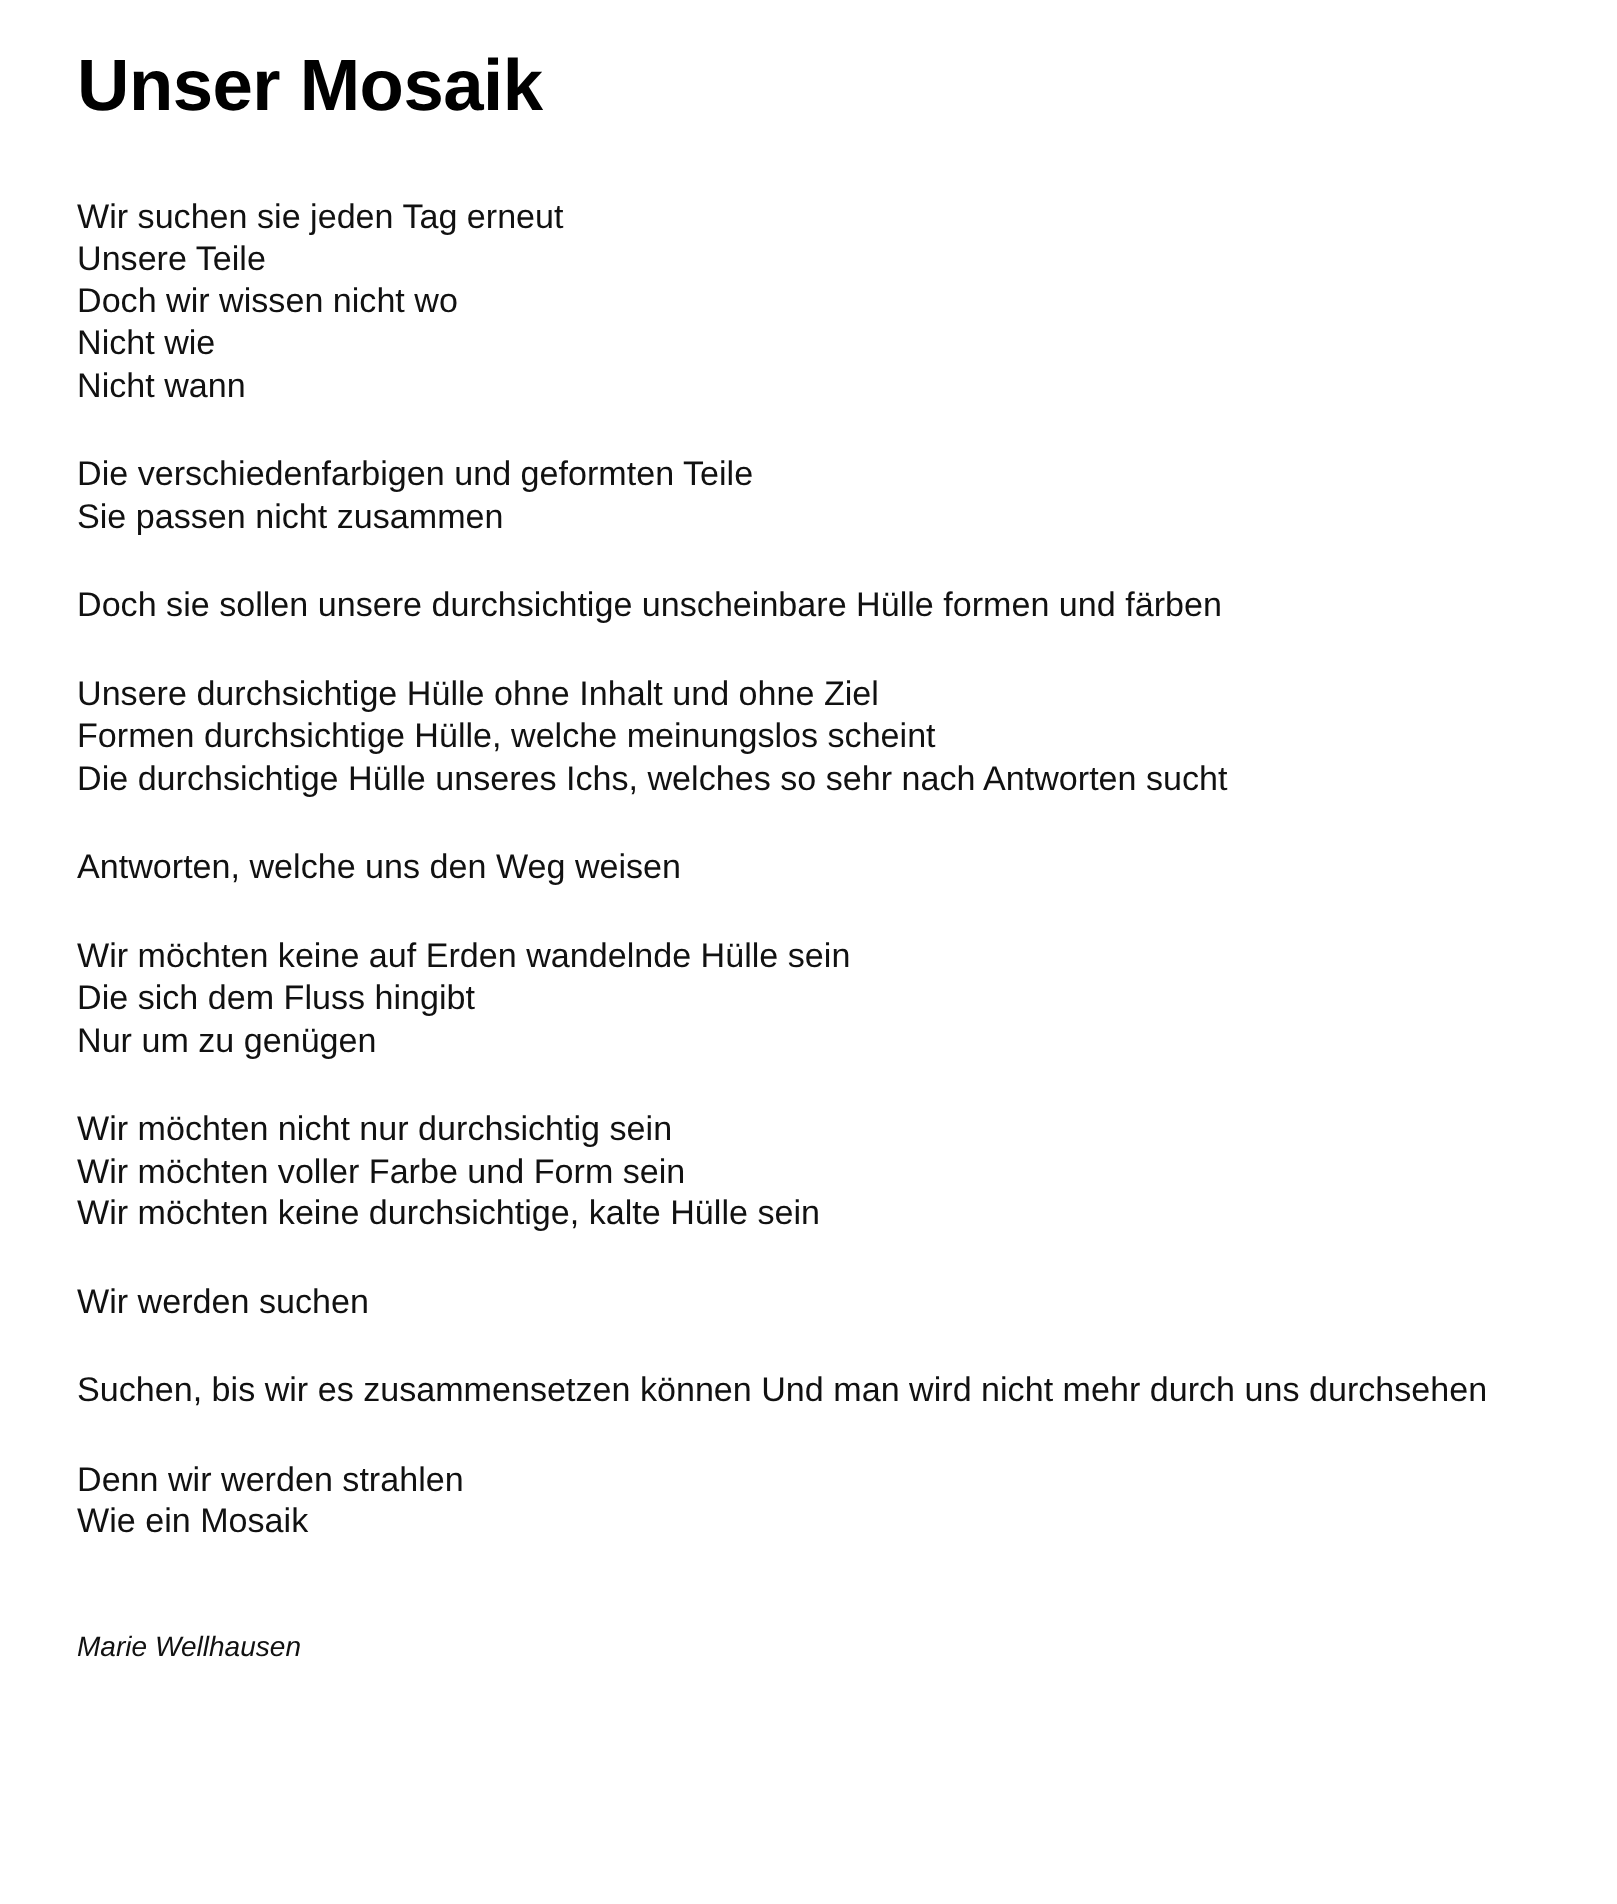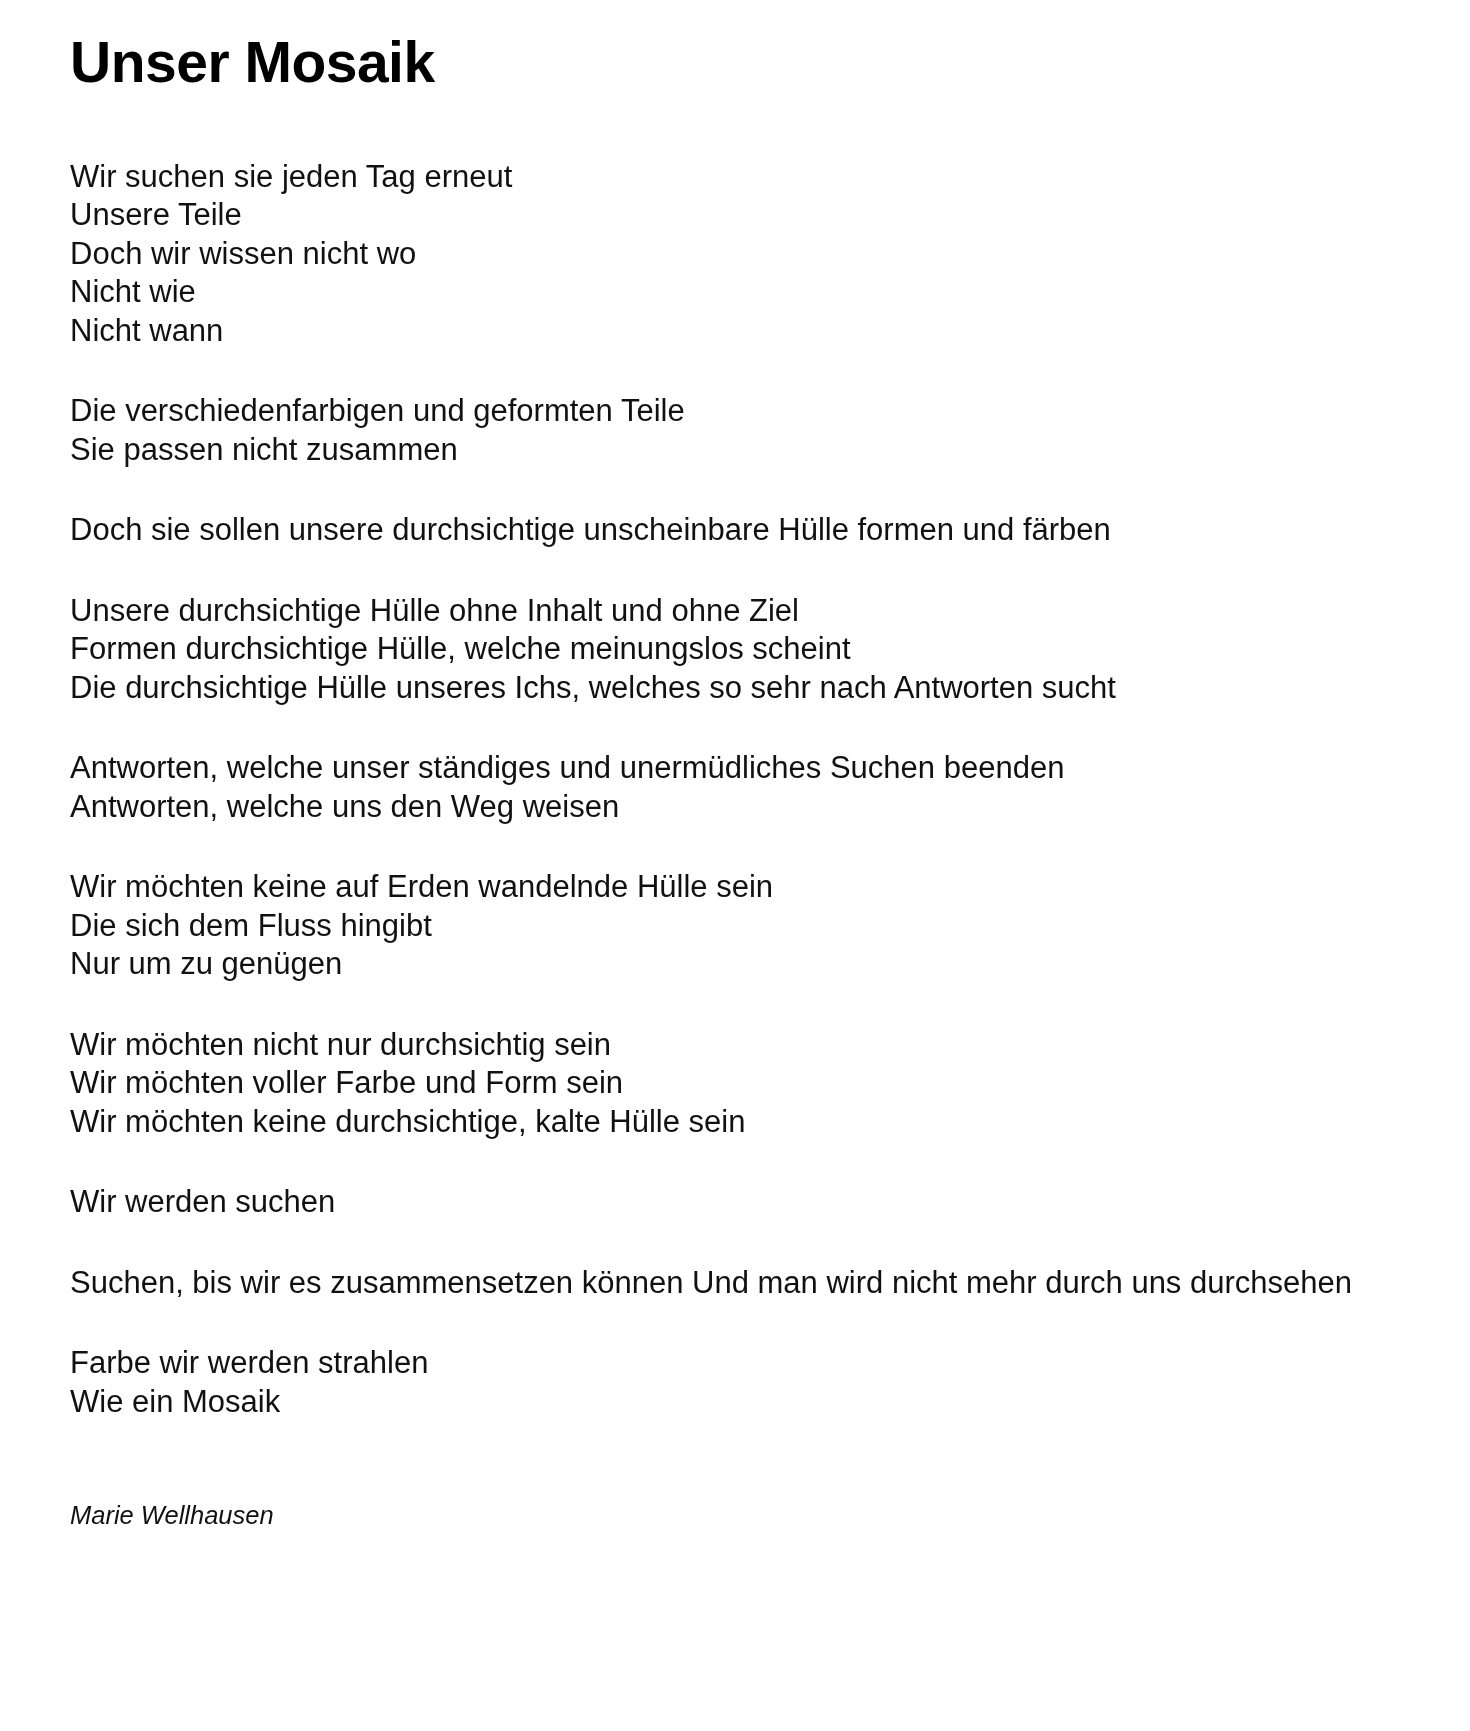--- a/index.html
+++ b/index.html
@@ -15,25 +15,25 @@
     -webkit-font-smoothing: antialiased;
   }
   .page {
     box-sizing: border-box;
     width: 1470px;
     min-height: 1731px;
     padding: 30px 70px 40px 70px;
     background: #ffffff;
   }
   .poem-title {
-    font-size: 57px;
+    font-size: 66px;
     font-weight: bold;
     letter-spacing: -0.5px;
     line-height: 1.15;
-    margin: 0 0 62px 0;
+    margin: 10px 0 62px 0;
     color: #000000;
   }
   .stanza {
     margin: 0 0 42px 0;
   }
   .line {
     font-size: 31px;
     line-height: 38.5px;
     color: #111111;
     white-space: pre-wrap;
@@ -64,38 +64,37 @@
       </div>
       <div class="stanza">
         <div class="line">Doch sie sollen unsere durchsichtige unscheinbare Hülle formen und färben</div>
       </div>
       <div class="stanza">
         <div class="line">Unsere durchsichtige Hülle ohne Inhalt und ohne Ziel</div>
         <div class="line">Formen durchsichtige Hülle, welche meinungslos scheint</div>
         <div class="line">Die durchsichtige Hülle unseres Ichs, welches so sehr nach Antworten sucht</div>
       </div>
       <div class="stanza">
-        <div class="line">Antworten, welche unser ständiges und unermüdliches Suchen beenden</div>
         <div class="line">Antworten, welche uns den Weg weisen</div>
       </div>
       <div class="stanza">
         <div class="line">Wir möchten keine auf Erden wandelnde Hülle sein</div>
         <div class="line">Die sich dem Fluss hingibt</div>
         <div class="line">Nur um zu genügen</div>
       </div>
       <div class="stanza">
         <div class="line">Wir möchten nicht nur durchsichtig sein</div>
         <div class="line">Wir möchten voller Farbe und Form sein</div>
         <div class="line">Wir möchten keine durchsichtige, kalte Hülle sein</div>
       </div>
       <div class="stanza">
         <div class="line">Wir werden suchen</div>
       </div>
       <div class="stanza">
         <div class="line">Suchen, bis wir es zusammensetzen können Und man wird nicht mehr durch uns durchsehen</div>
       </div>
       <div class="stanza">
-        <div class="line">Farbe wir werden strahlen</div>
+        <div class="line">Denn wir werden strahlen</div>
         <div class="line">Wie ein Mosaik</div>
       </div>
     </div>
   <div class="author">Marie Wellhausen</div>
 </div>
 
 </body></html>

